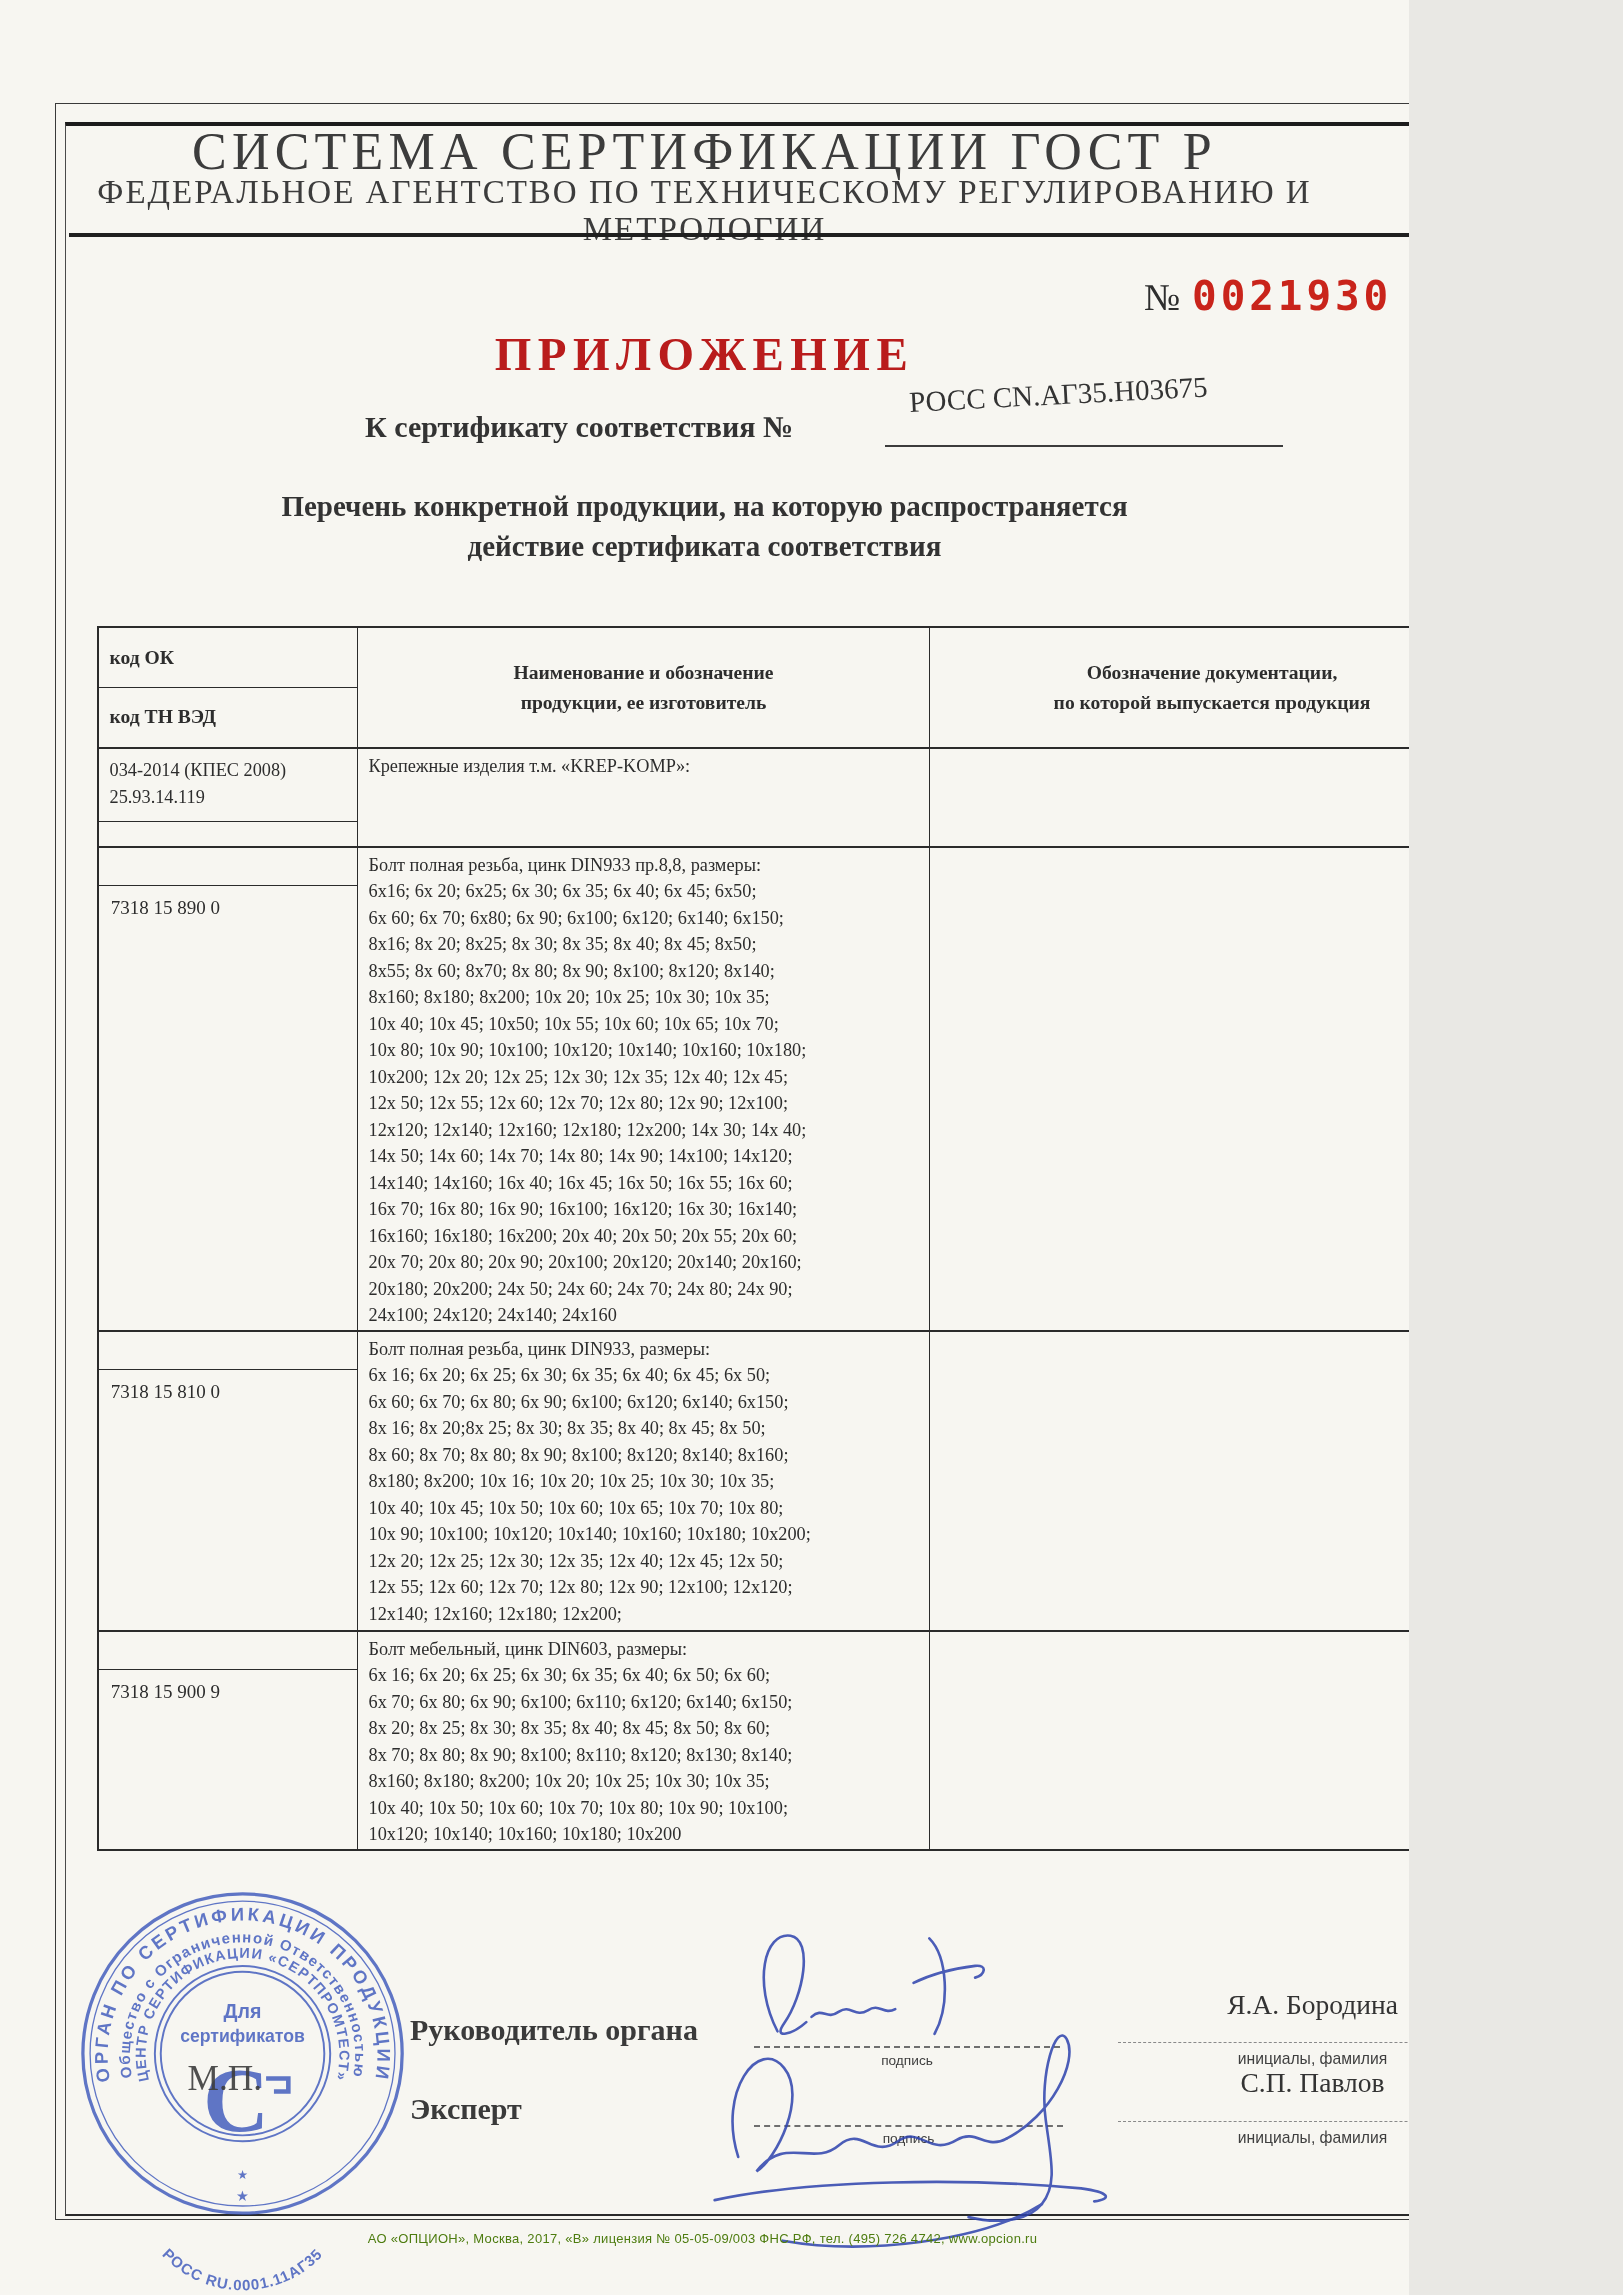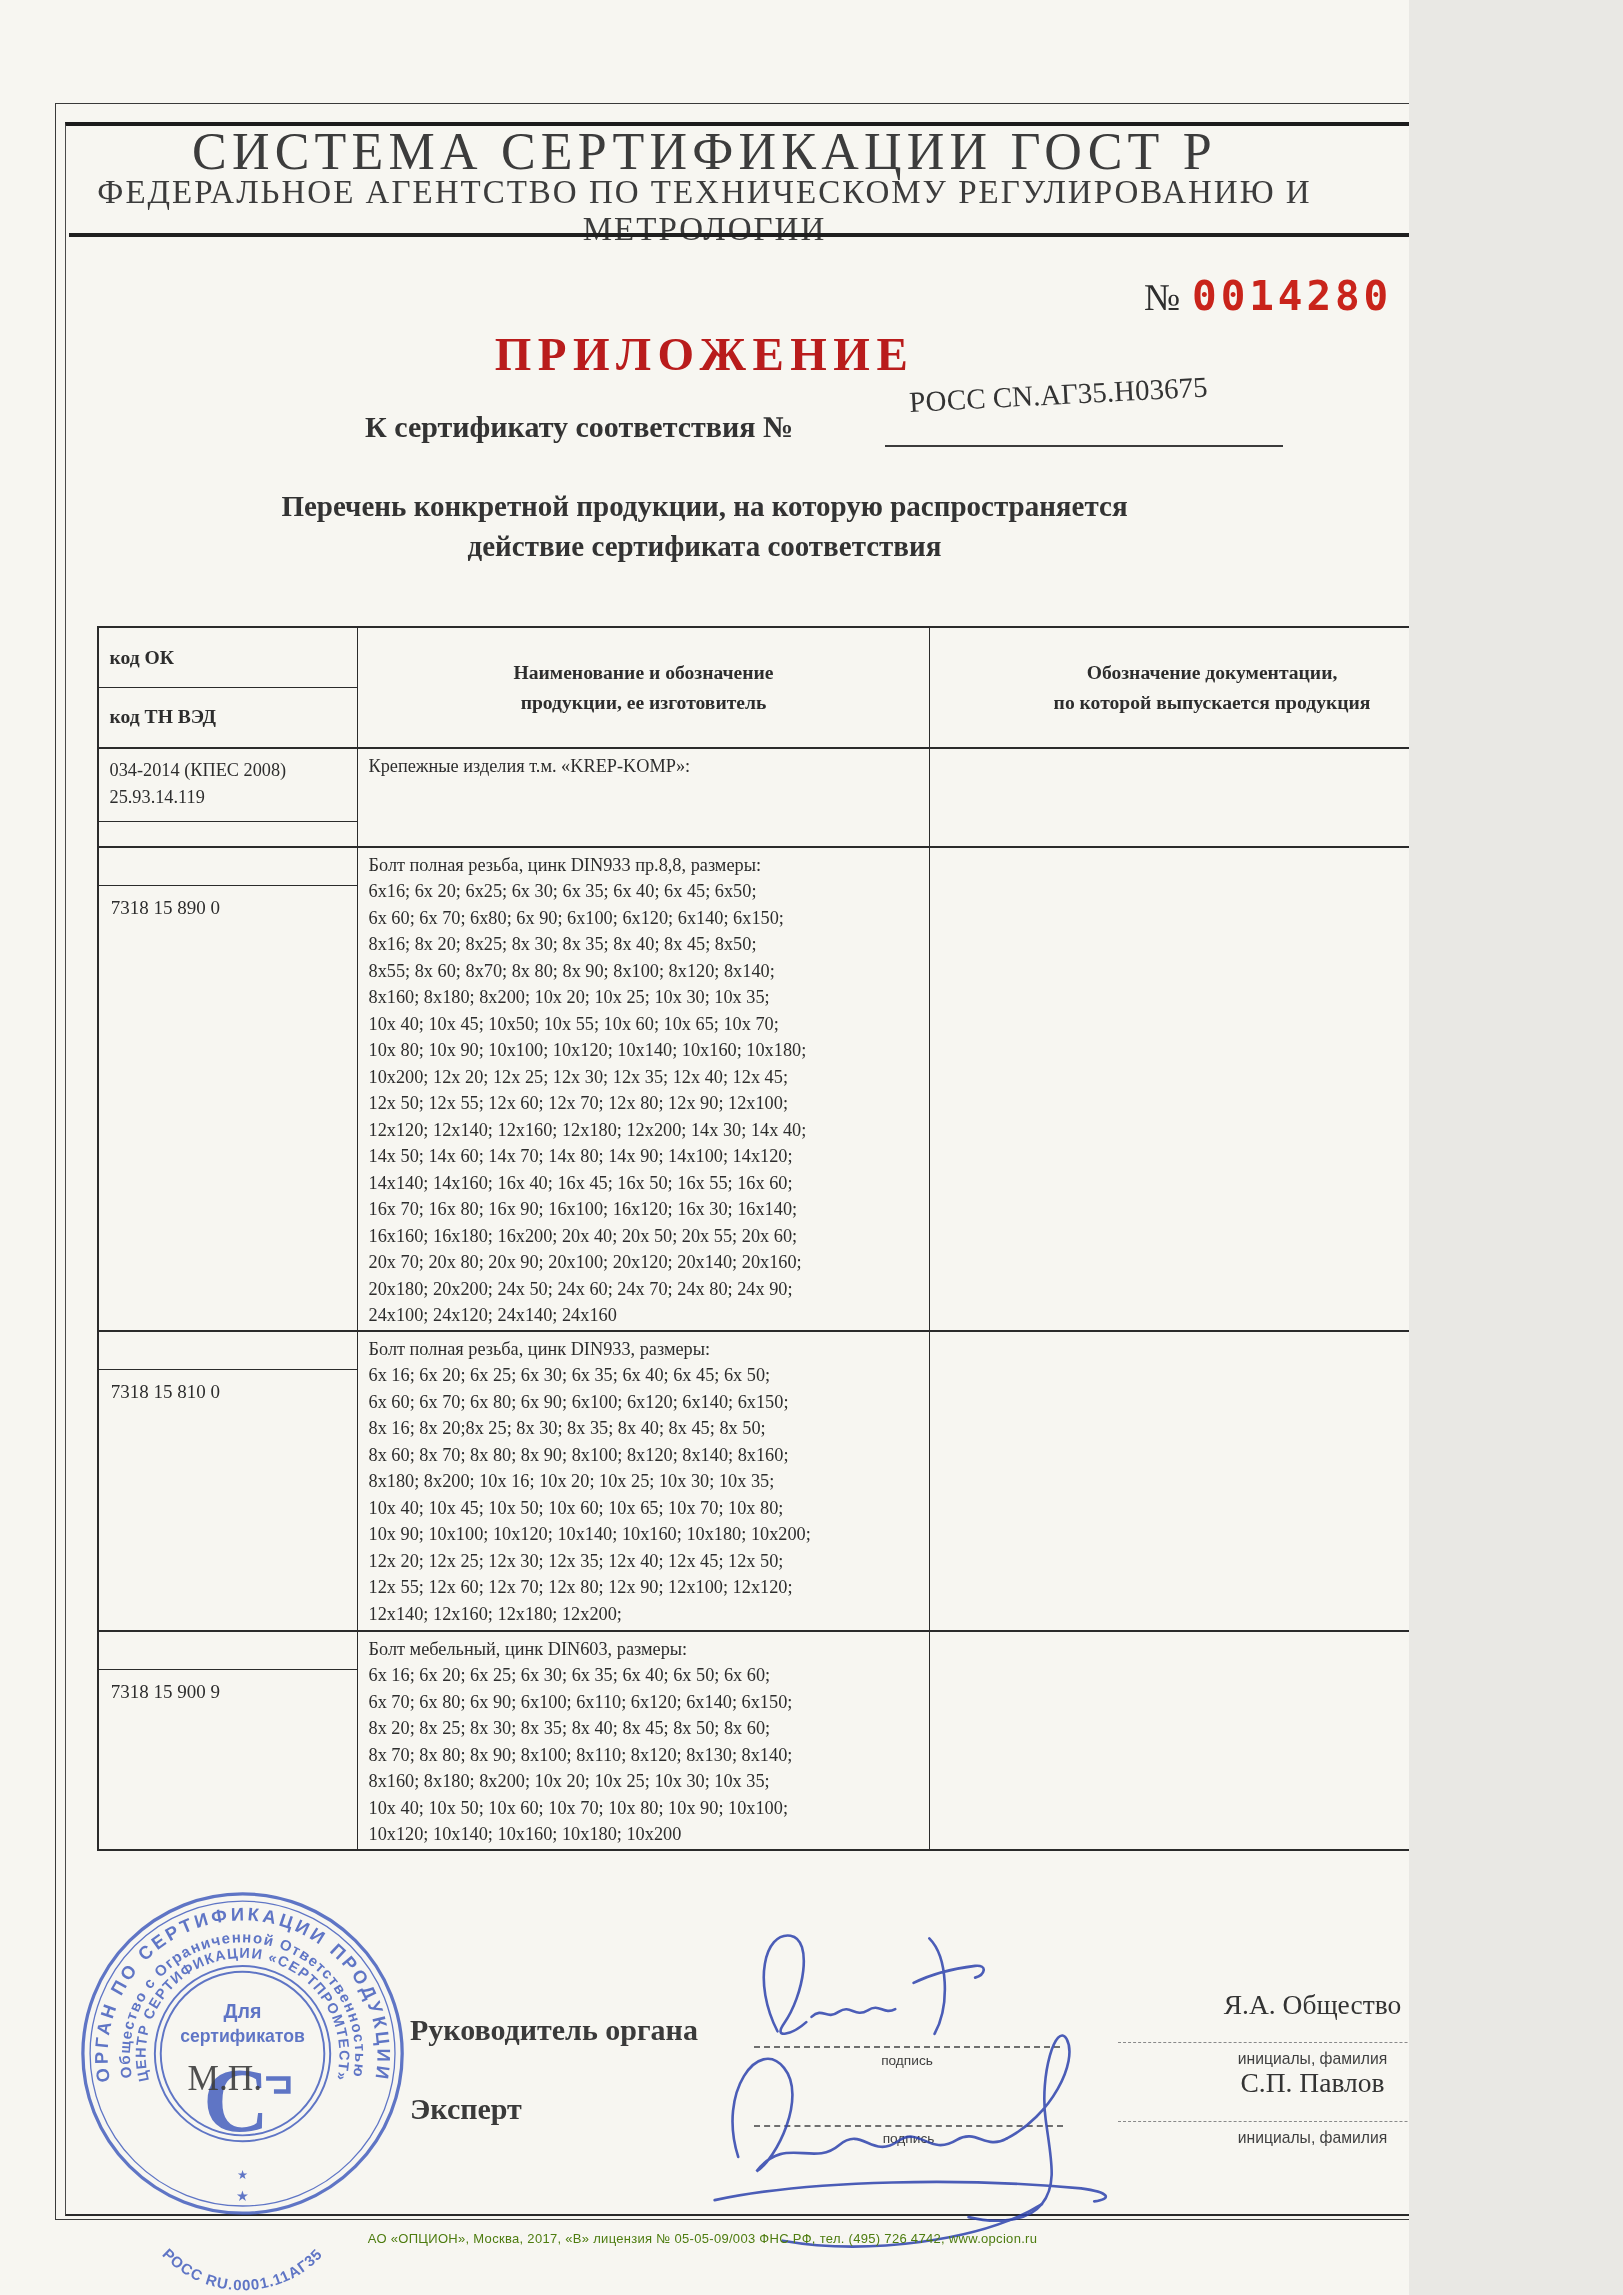--- a/index.html
+++ b/index.html
@@ -74,21 +74,21 @@
 <div id="page">
 
   <div class="abs border-outer"></div>
   <div class="abs border-inner"></div>
 
   <div class="abs t1">СИСТЕМА СЕРТИФИКАЦИИ ГОСТ Р</div>
   <div class="abs t2">ФЕДЕРАЛЬНОЕ АГЕНТСТВО ПО ТЕХНИЧЕСКОМУ РЕГУЛИРОВАНИЮ И МЕТРОЛОГИИ</div>
   <div class="abs toprule"></div>
 
   <div class="abs formnum">
-    <span class="nosign">№</span><span class="digits">0014280</span>
+    <span class="nosign">№</span><span class="digits">0021930</span>
   </div>
 
   <div class="abs appendix">ПРИЛОЖЕНИЕ</div>
 
   <div class="abs certno">РОСС CN.АГ35.Н03675</div>
   <div class="abs certline">К сертификату соответствия №</div>
   <div class="abs certrule"></div>
 
   <div class="abs sub1">Перечень конкретной продукции,  на которую распространяется</div>
   <div class="abs sub2">действие сертификата соответствия</div>
@@ -221,21 +221,21 @@
       <path d="M 298 288 h 34 v 20 h -22" fill="none" stroke="#3a56bb" stroke-width="7"></path>
       <text x="262" y="442" font-size="19" text-anchor="middle">★</text>
       <text x="262" y="476" font-size="22" text-anchor="middle">★</text>
     </g>
     <text x="178" y="306" font-size="54" fill="#3d3d3d" opacity="0.9" font-family="Liberation Serif, serif">М.П.</text>
   </svg>
 
   <div class="abs siglabel" style="left:410px;top:2013px;">Руководитель органа</div>
   <div class="abs sigline" style="left:754px;top:2046px;width:306px;"></div>
   <div class="abs sigcap" style="left:754px;top:2053px;width:306px;">подпись</div>
-  <div class="abs namebig" style="left:1152px;top:1989px;width:321px;">Я.А. Общество</div>
+  <div class="abs namebig" style="left:1152px;top:1989px;width:321px;">Я.А. Бородина</div>
   <div class="abs nameline" style="left:1118px;top:2042px;width:385px;"></div>
   <div class="abs namecap" style="left:1152px;top:2050px;width:321px;">инициалы, фамилия</div>
 
   <div class="abs siglabel" style="left:410px;top:2092px;">Эксперт</div>
   <div class="abs sigline" style="left:754px;top:2125px;width:309px;"></div>
   <div class="abs sigcap" style="left:754px;top:2131px;width:309px;">подпись</div>
   <div class="abs namebig" style="left:1152px;top:2067px;width:321px;">С.П. Павлов</div>
   <div class="abs nameline" style="left:1118px;top:2121px;width:385px;"></div>
   <div class="abs namecap" style="left:1152px;top:2129px;width:321px;">инициалы, фамилия</div>
 

